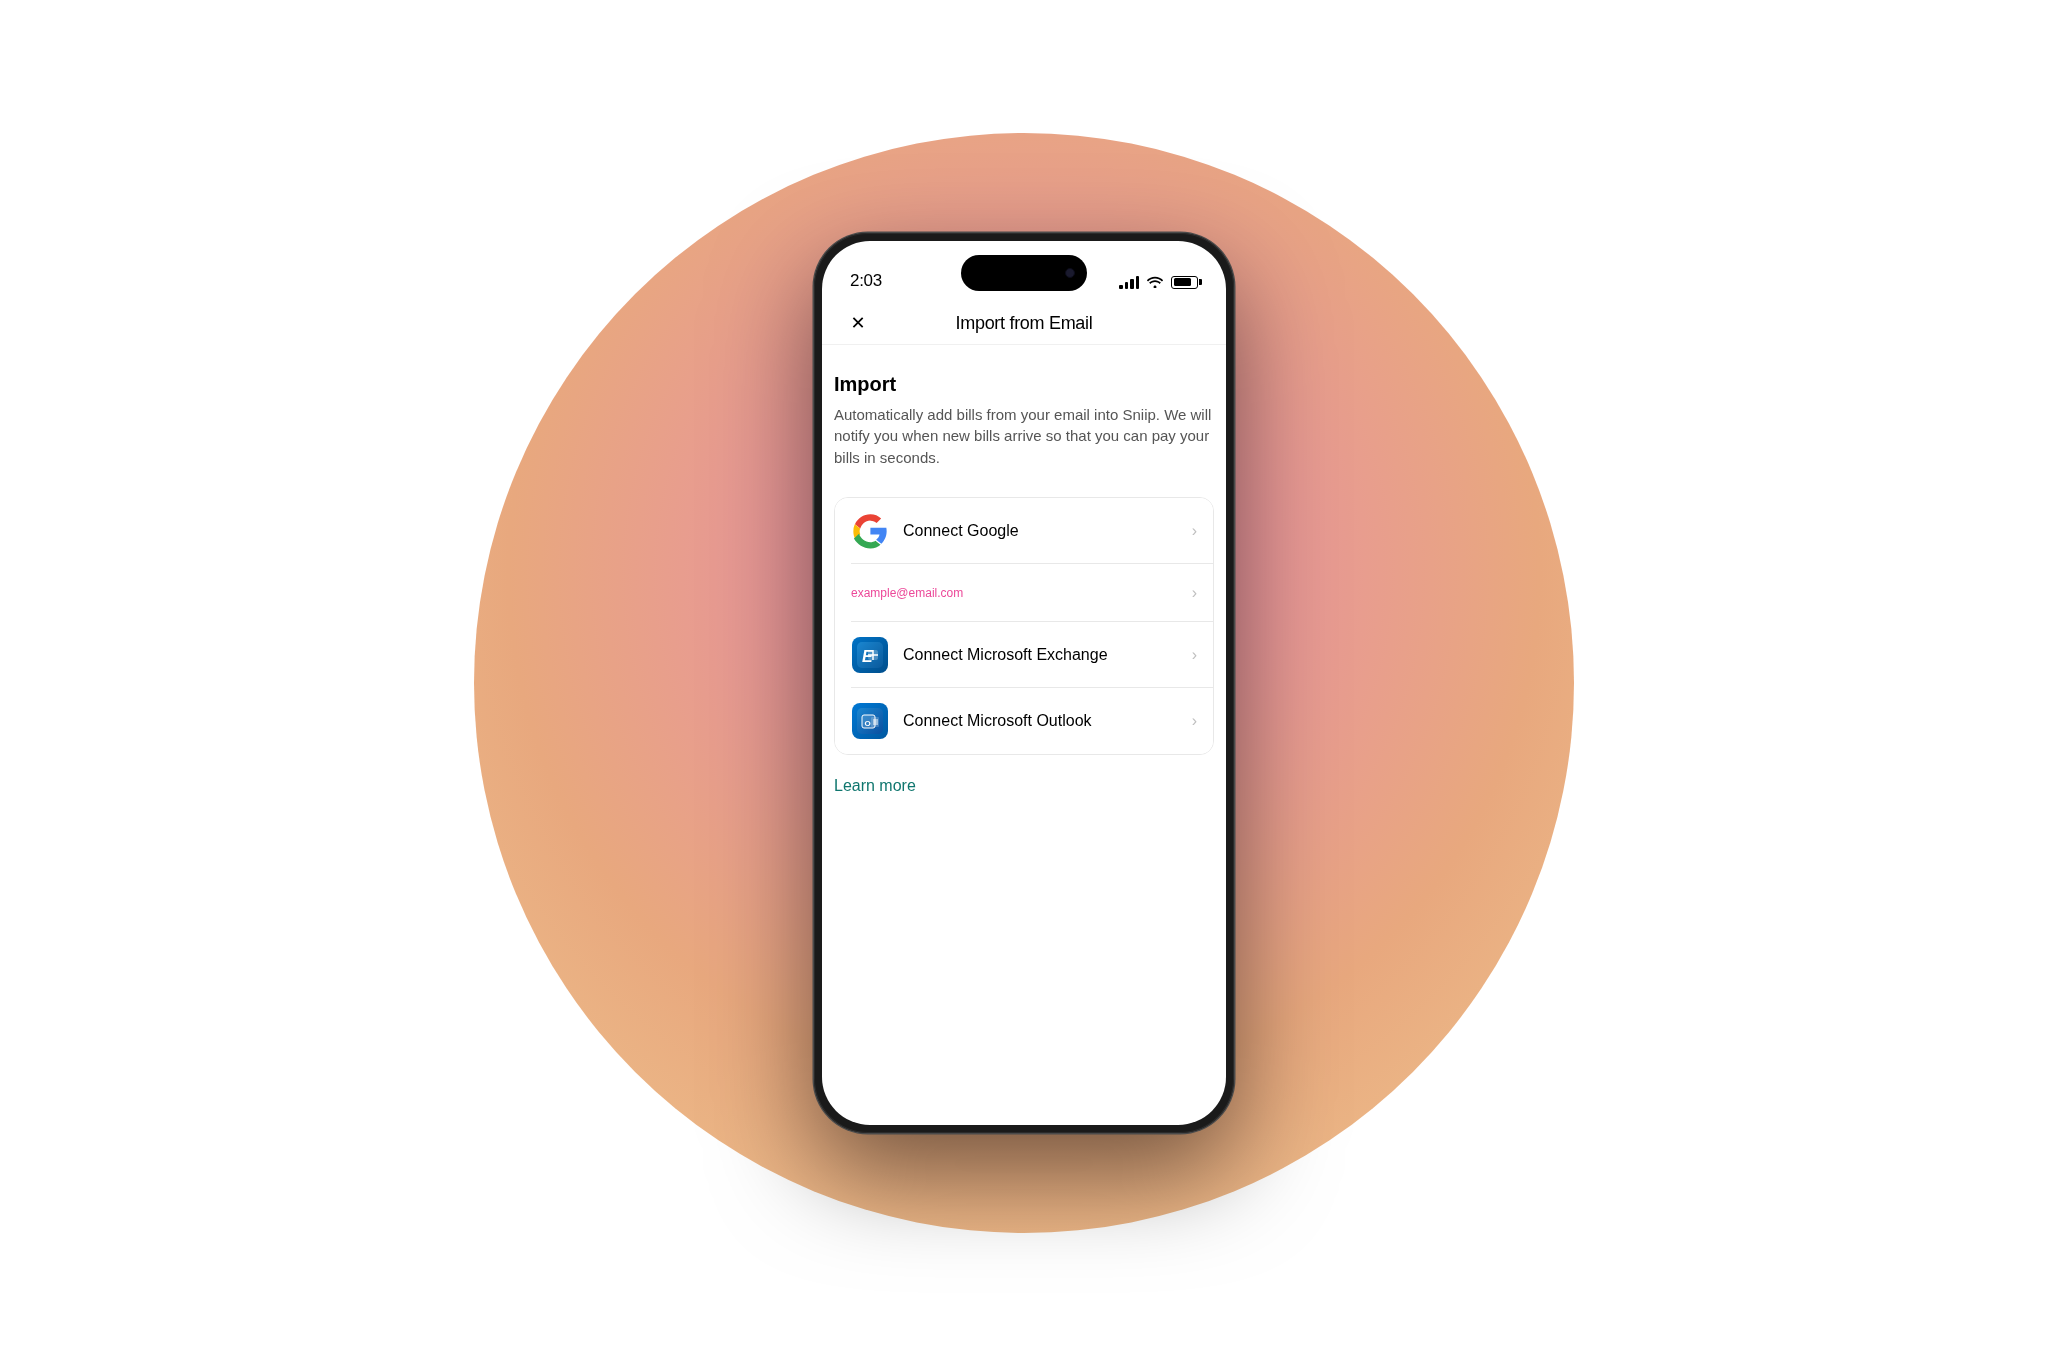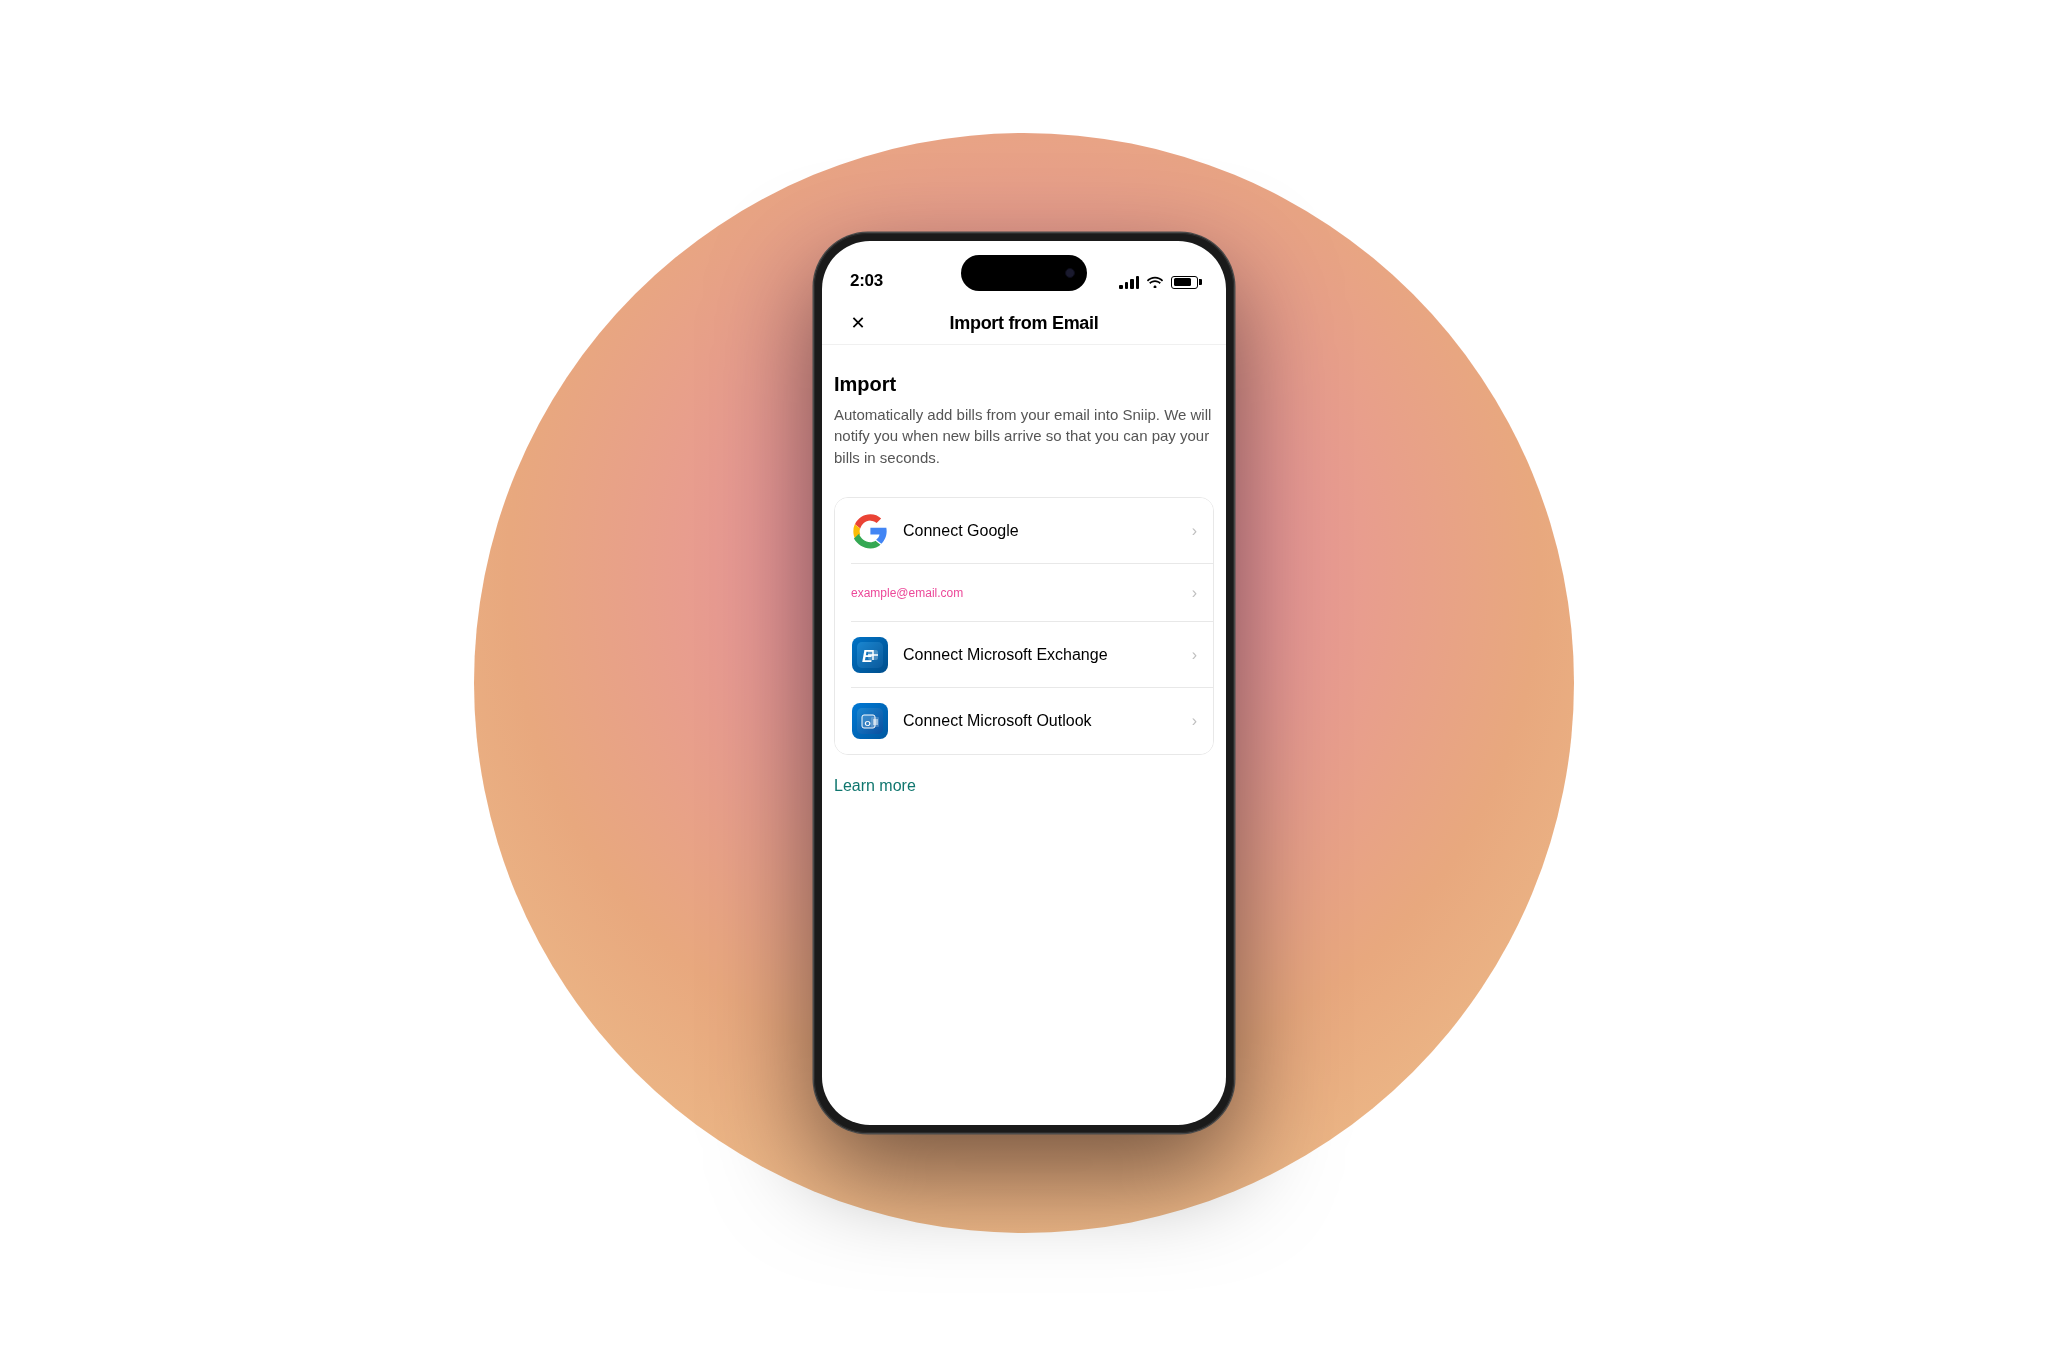--- a/index.html
+++ b/index.html
@@ -111,21 +111,21 @@
       display: flex;
       align-items: flex-end;
       justify-content: space-between;
       padding: 0 28px 8px 28px;
       position: relative;
       z-index: 50;
     }
 
     .status-time {
       font-size: 17px;
-      font-weight: 700;
+      font-weight: 400;
       color: #000;
       letter-spacing: -0.3px;
     }
 
     .status-icons {
       display: flex;
       align-items: center;
       gap: 7px;
     }
 
@@ -193,21 +193,21 @@
       width: 32px;
       height: 32px;
       display: flex;
       align-items: center;
       justify-content: center;
       cursor: pointer;
     }
 
     .nav-title {
       font-size: 18px;
-      font-weight: 700;
+      font-weight: 400;
       color: #000;
       letter-spacing: -0.3px;
     }
 
     
     .main-content {
       padding: 28px 12px 20px;
     }
 
     .section-title {

